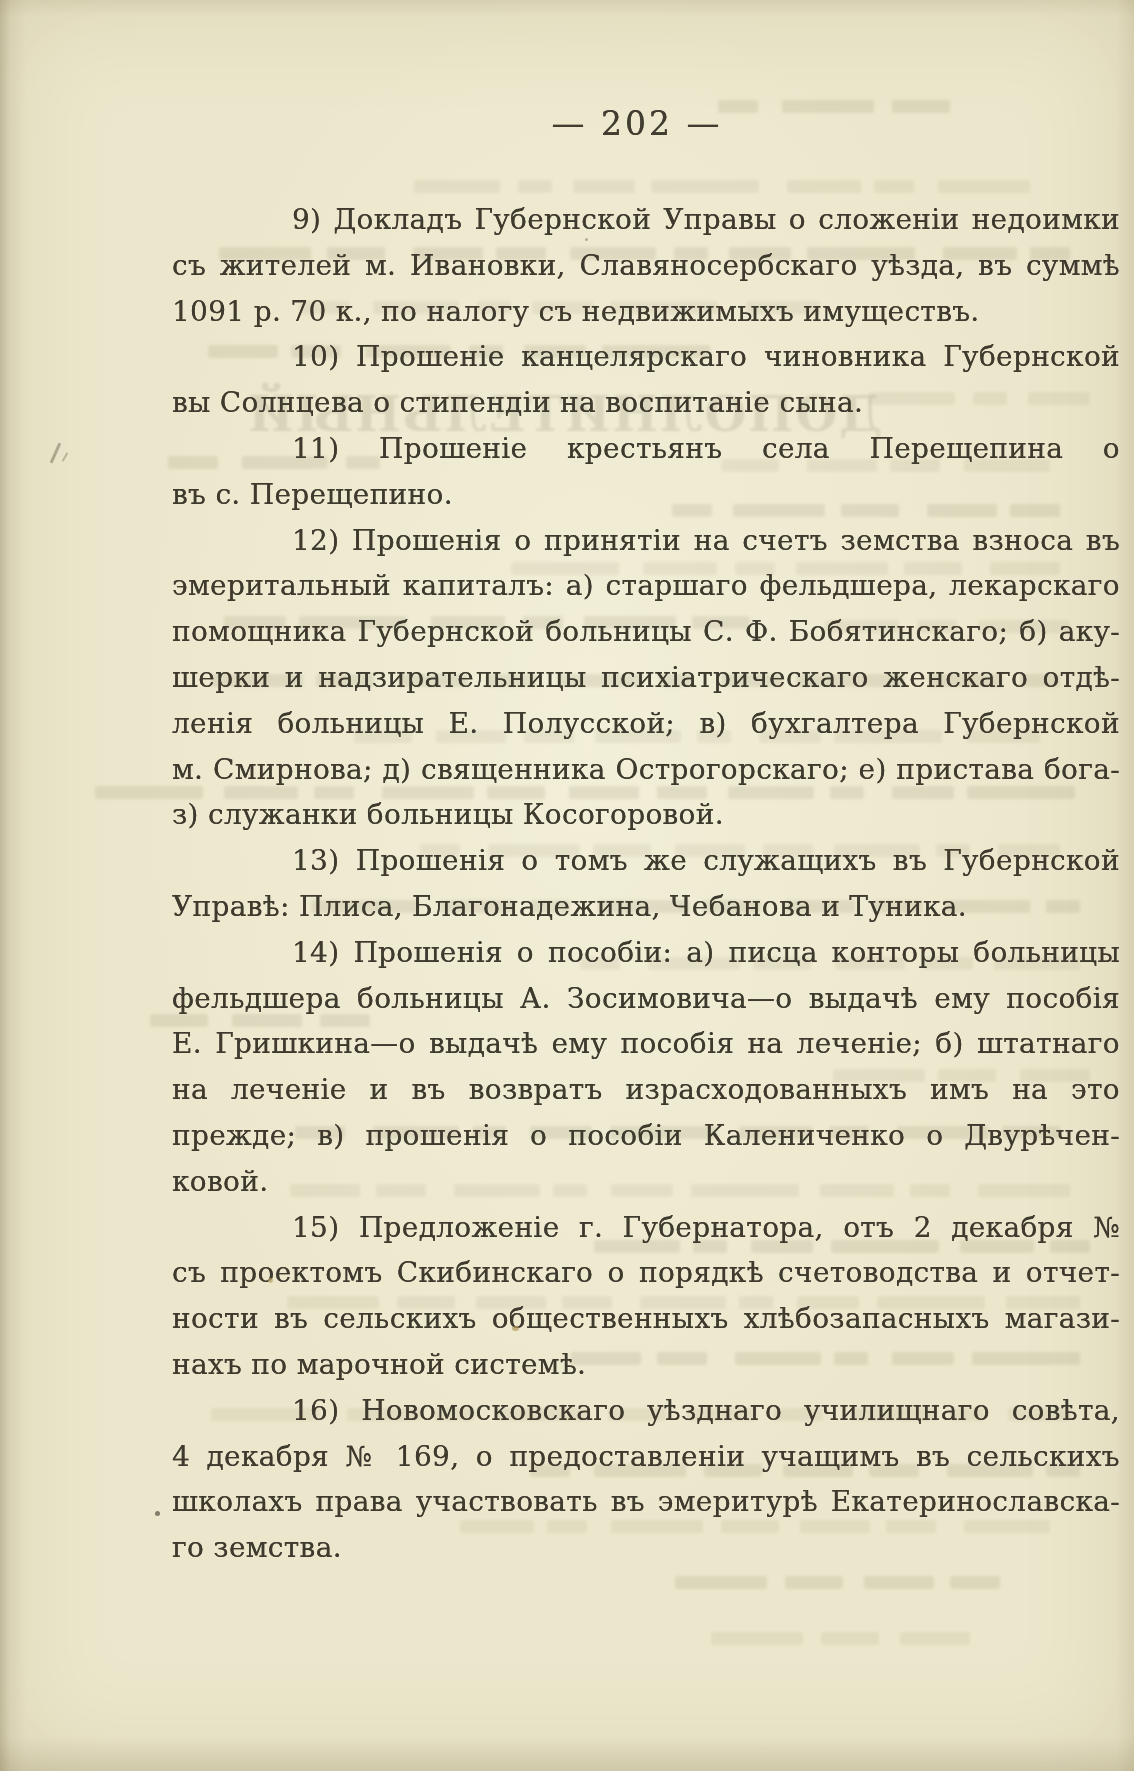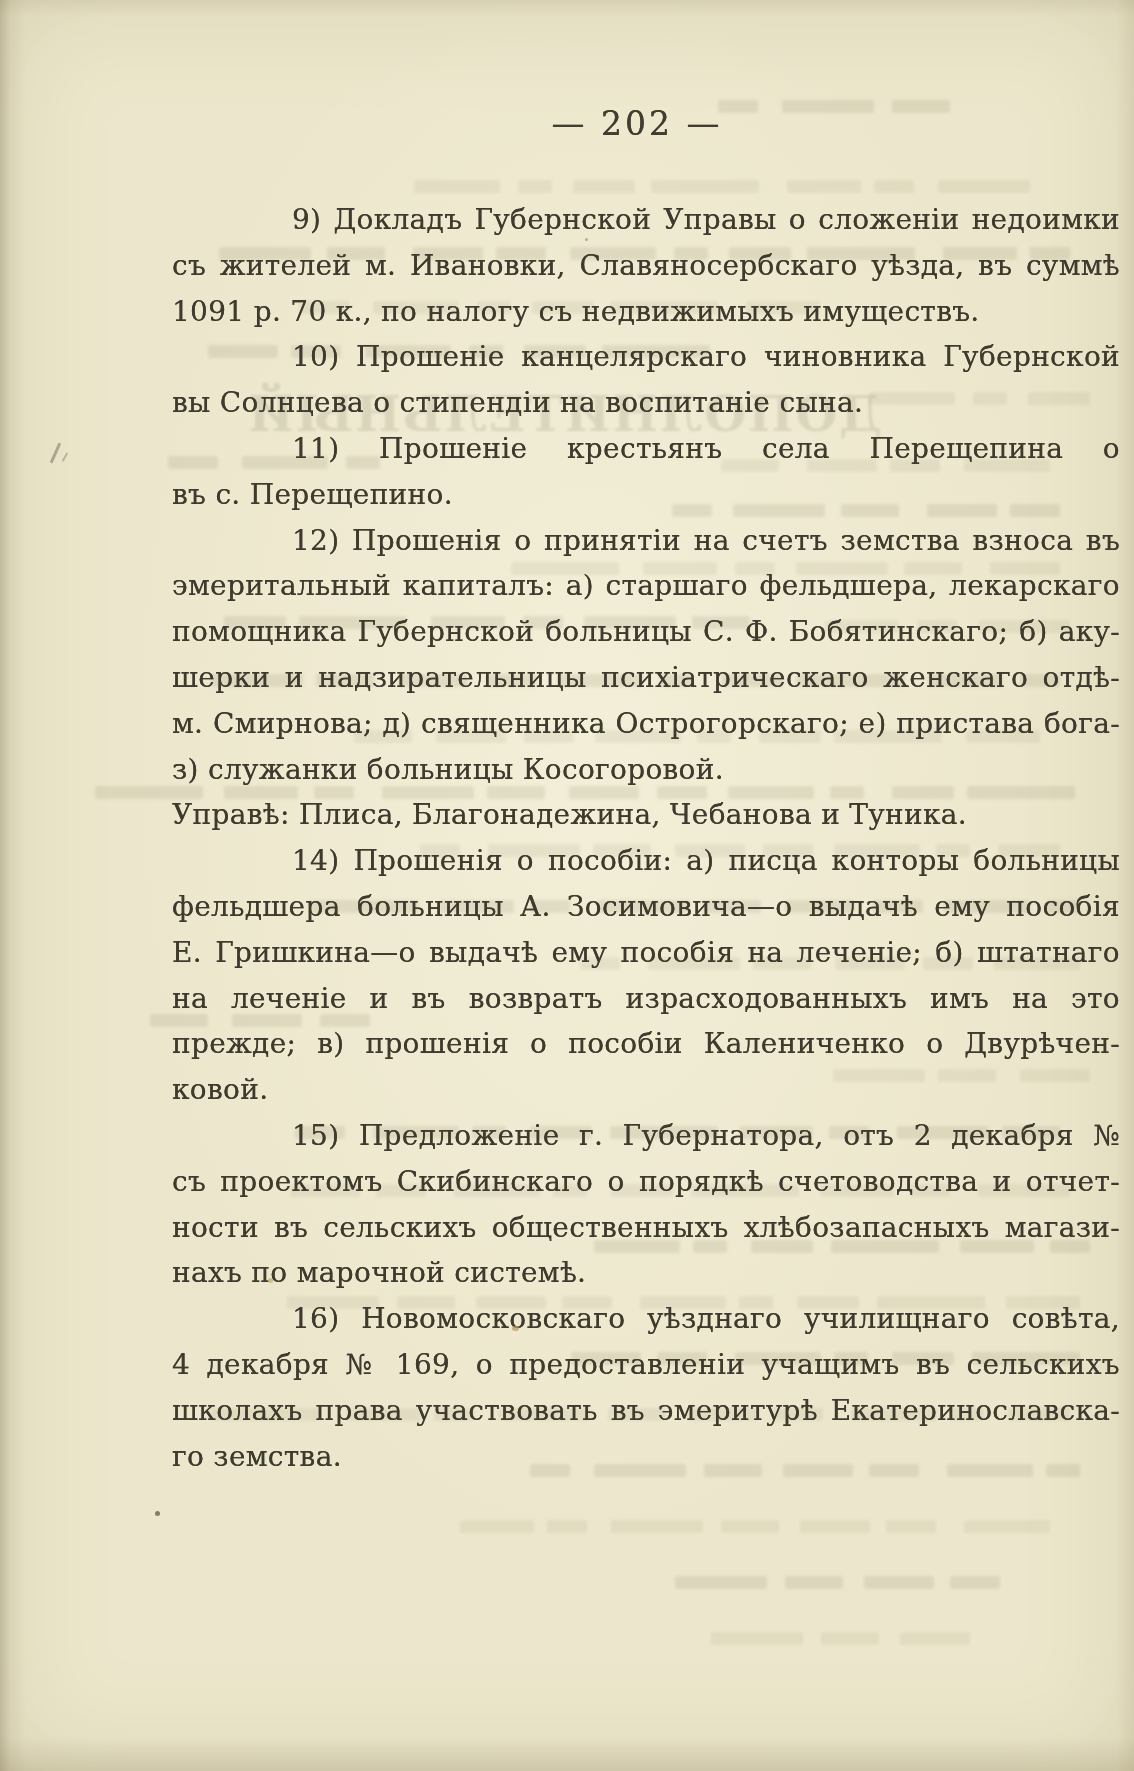--- a/index.html
+++ b/index.html
@@ -322,22 +322,24 @@
       <div class="line just">съ жителей м. Ивановки, Славяносербскаго уѣзда, въ суммѣ</div>
       <div class="line">1091 р. 70 к., по налогу съ недвижимыхъ имуществъ.</div>
       <div class="line indent just">10) Прошеніе канцелярскаго чиновника Губернской Упра-</div>
       <div class="line">вы Солнцева о стипендіи на воспитаніе сына.</div>
       <div class="line indent just">11) Прошеніе крестьянъ села Перещепина о ярмаркахъ</div>
       <div class="line">въ с. Перещепино.</div>
       <div class="line indent just">12) Прошенія о принятіи на счетъ земства взноса въ</div>
       <div class="line just">эмеритальный капиталъ: а) старшаго фельдшера, лекарскаго</div>
       <div class="line just">помощника Губернской больницы С. Ф. Бобятинскаго; б) аку-</div>
       <div class="line just">шерки и надзирательницы психіатрическаго женскаго отдѣ-</div>
+      <div class="line just">ленія больницы Е. Полусской; в) бухгалтера Губернской</div>
       <div class="line just">м. Смирнова; д) священника Острогорскаго; е) пристава бога-</div>
       <div class="line">з) служанки больницы Косогоровой.</div>
+      <div class="line indent just">13) Прошенія о томъ же служащихъ въ Губернской</div>
       <div class="line">Управѣ: Плиса, Благонадежина, Чебанова и Туника.</div>
       <div class="line indent just">14) Прошенія о пособіи: а) писца конторы больницы</div>
       <div class="line just">фельдшера больницы А. Зосимовича—о выдачѣ ему пособія</div>
       <div class="line just">Е. Гришкина—о выдачѣ ему пособія на леченіе; б) штатнаго</div>
       <div class="line just">на леченіе и въ возвратъ израсходованныхъ имъ на это</div>
       <div class="line just">прежде; в) прошенія о пособіи Калениченко о Двурѣчен-</div>
       <div class="line">ковой.</div>
       <div class="line indent just">15) Предложеніе г. Губернатора, отъ 2 декабря № 1452,</div>
       <div class="line just">съ проектомъ Скибинскаго о порядкѣ счетоводства и отчет-</div>
       <div class="line just">ности въ сельскихъ общественныхъ хлѣбозапасныхъ магази-</div>

